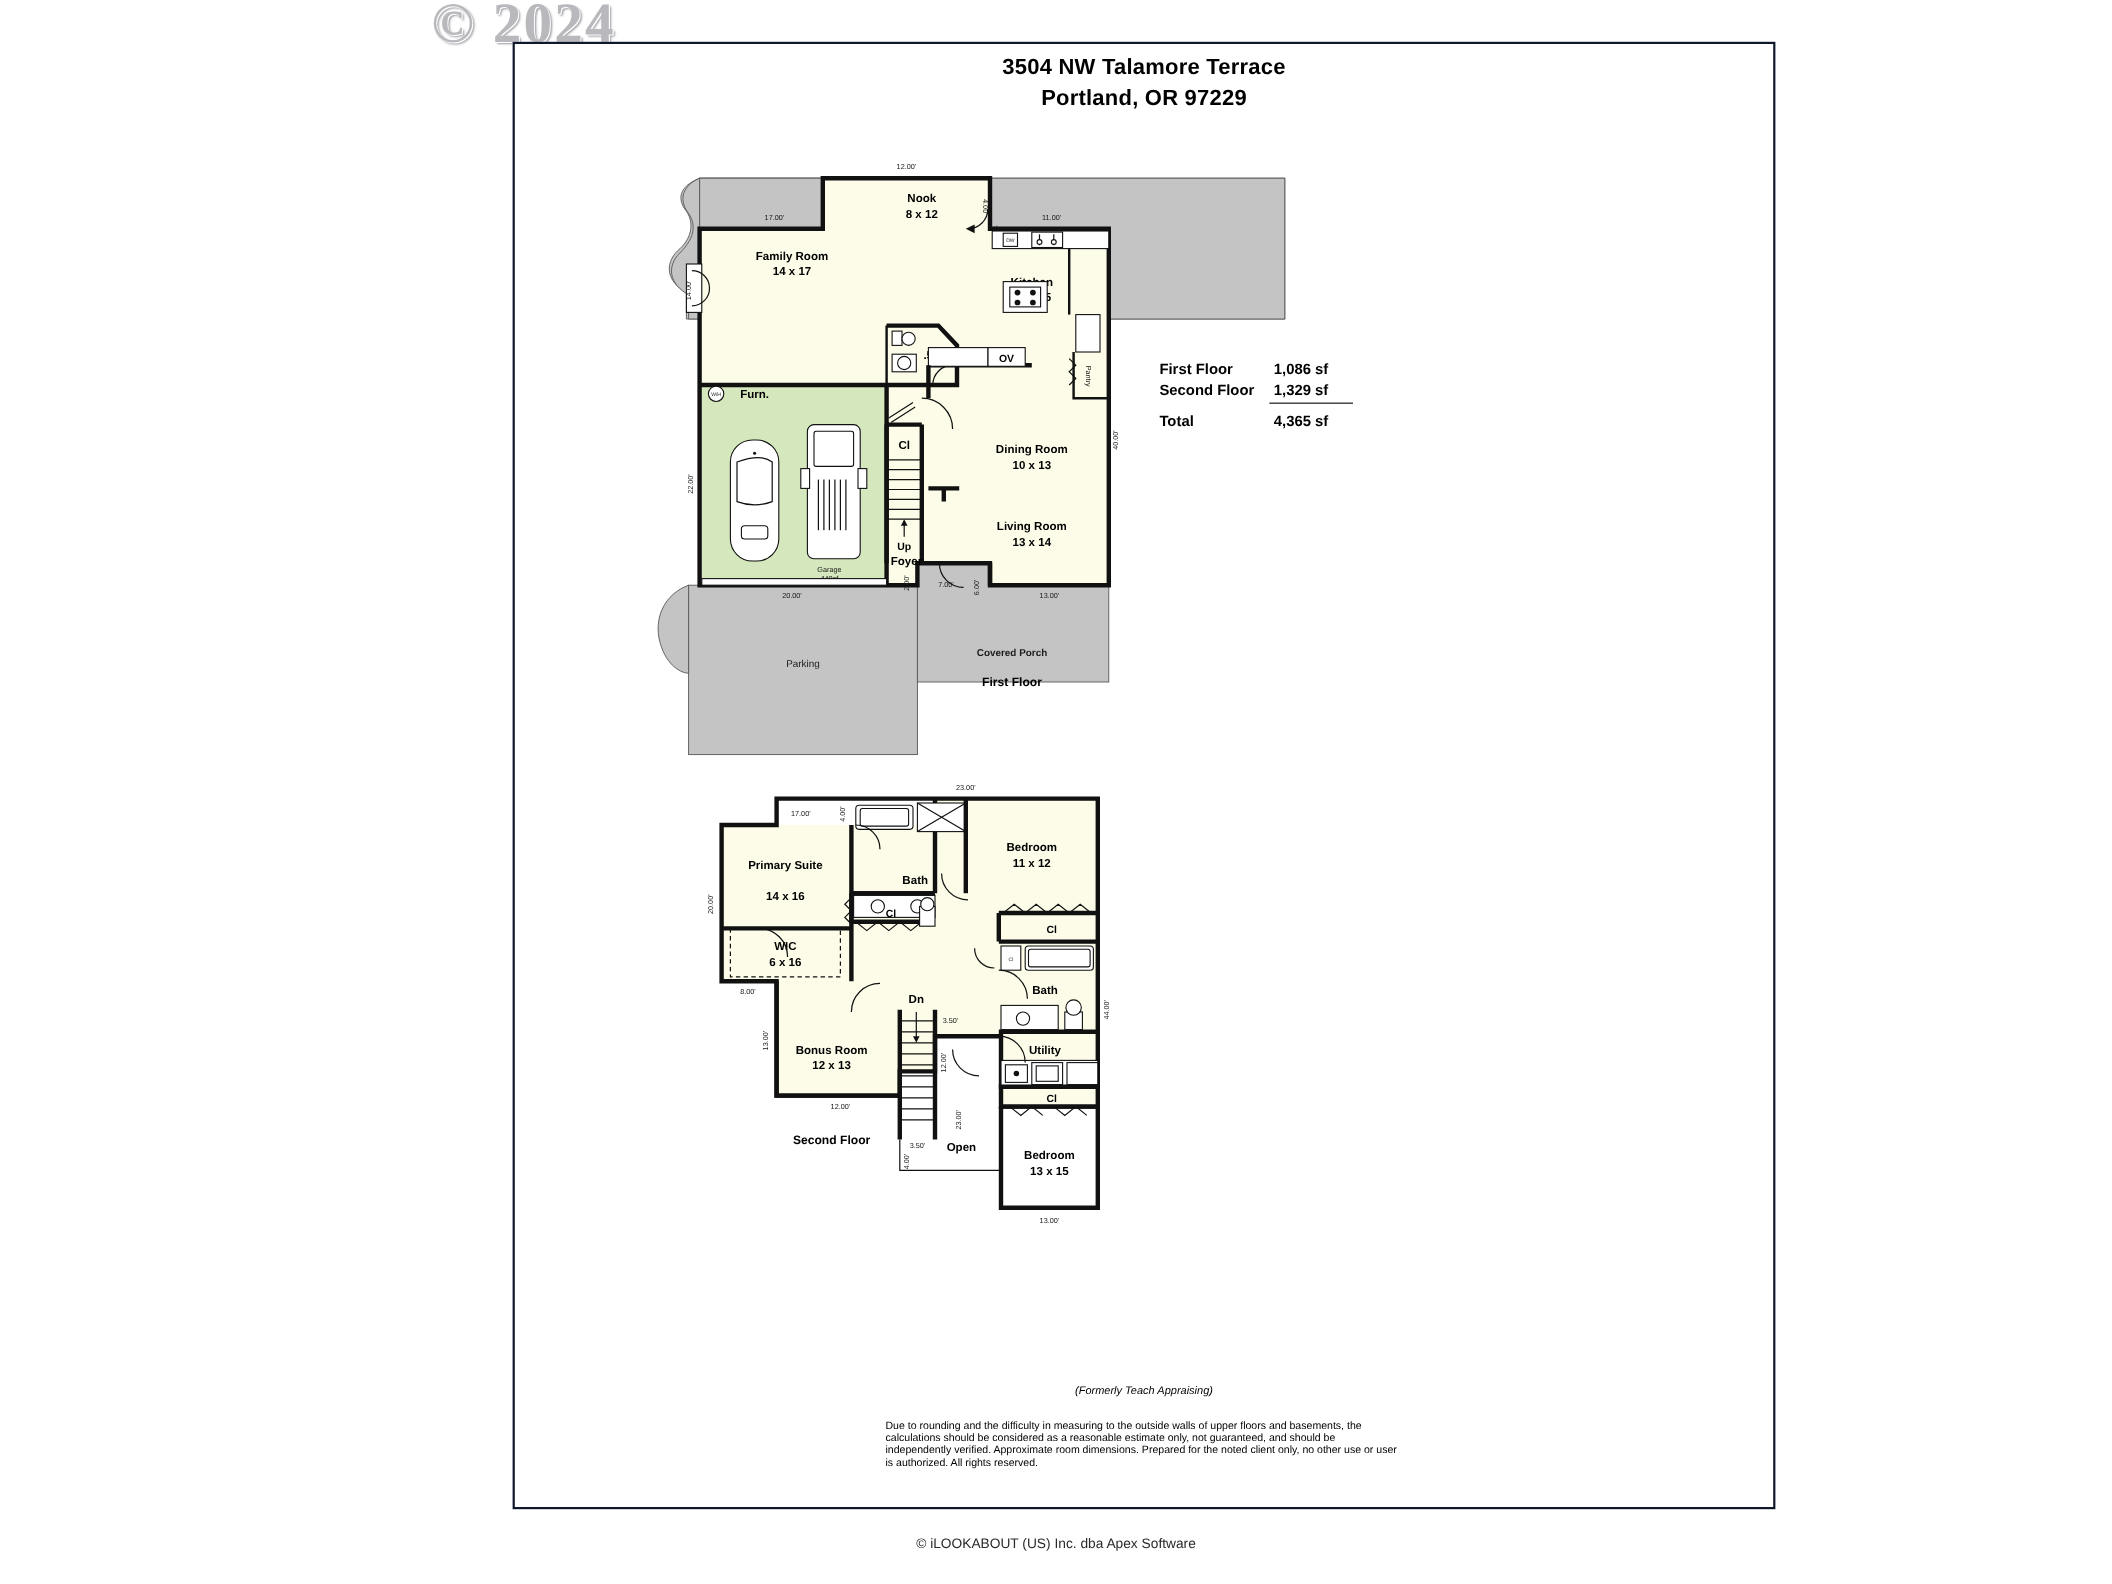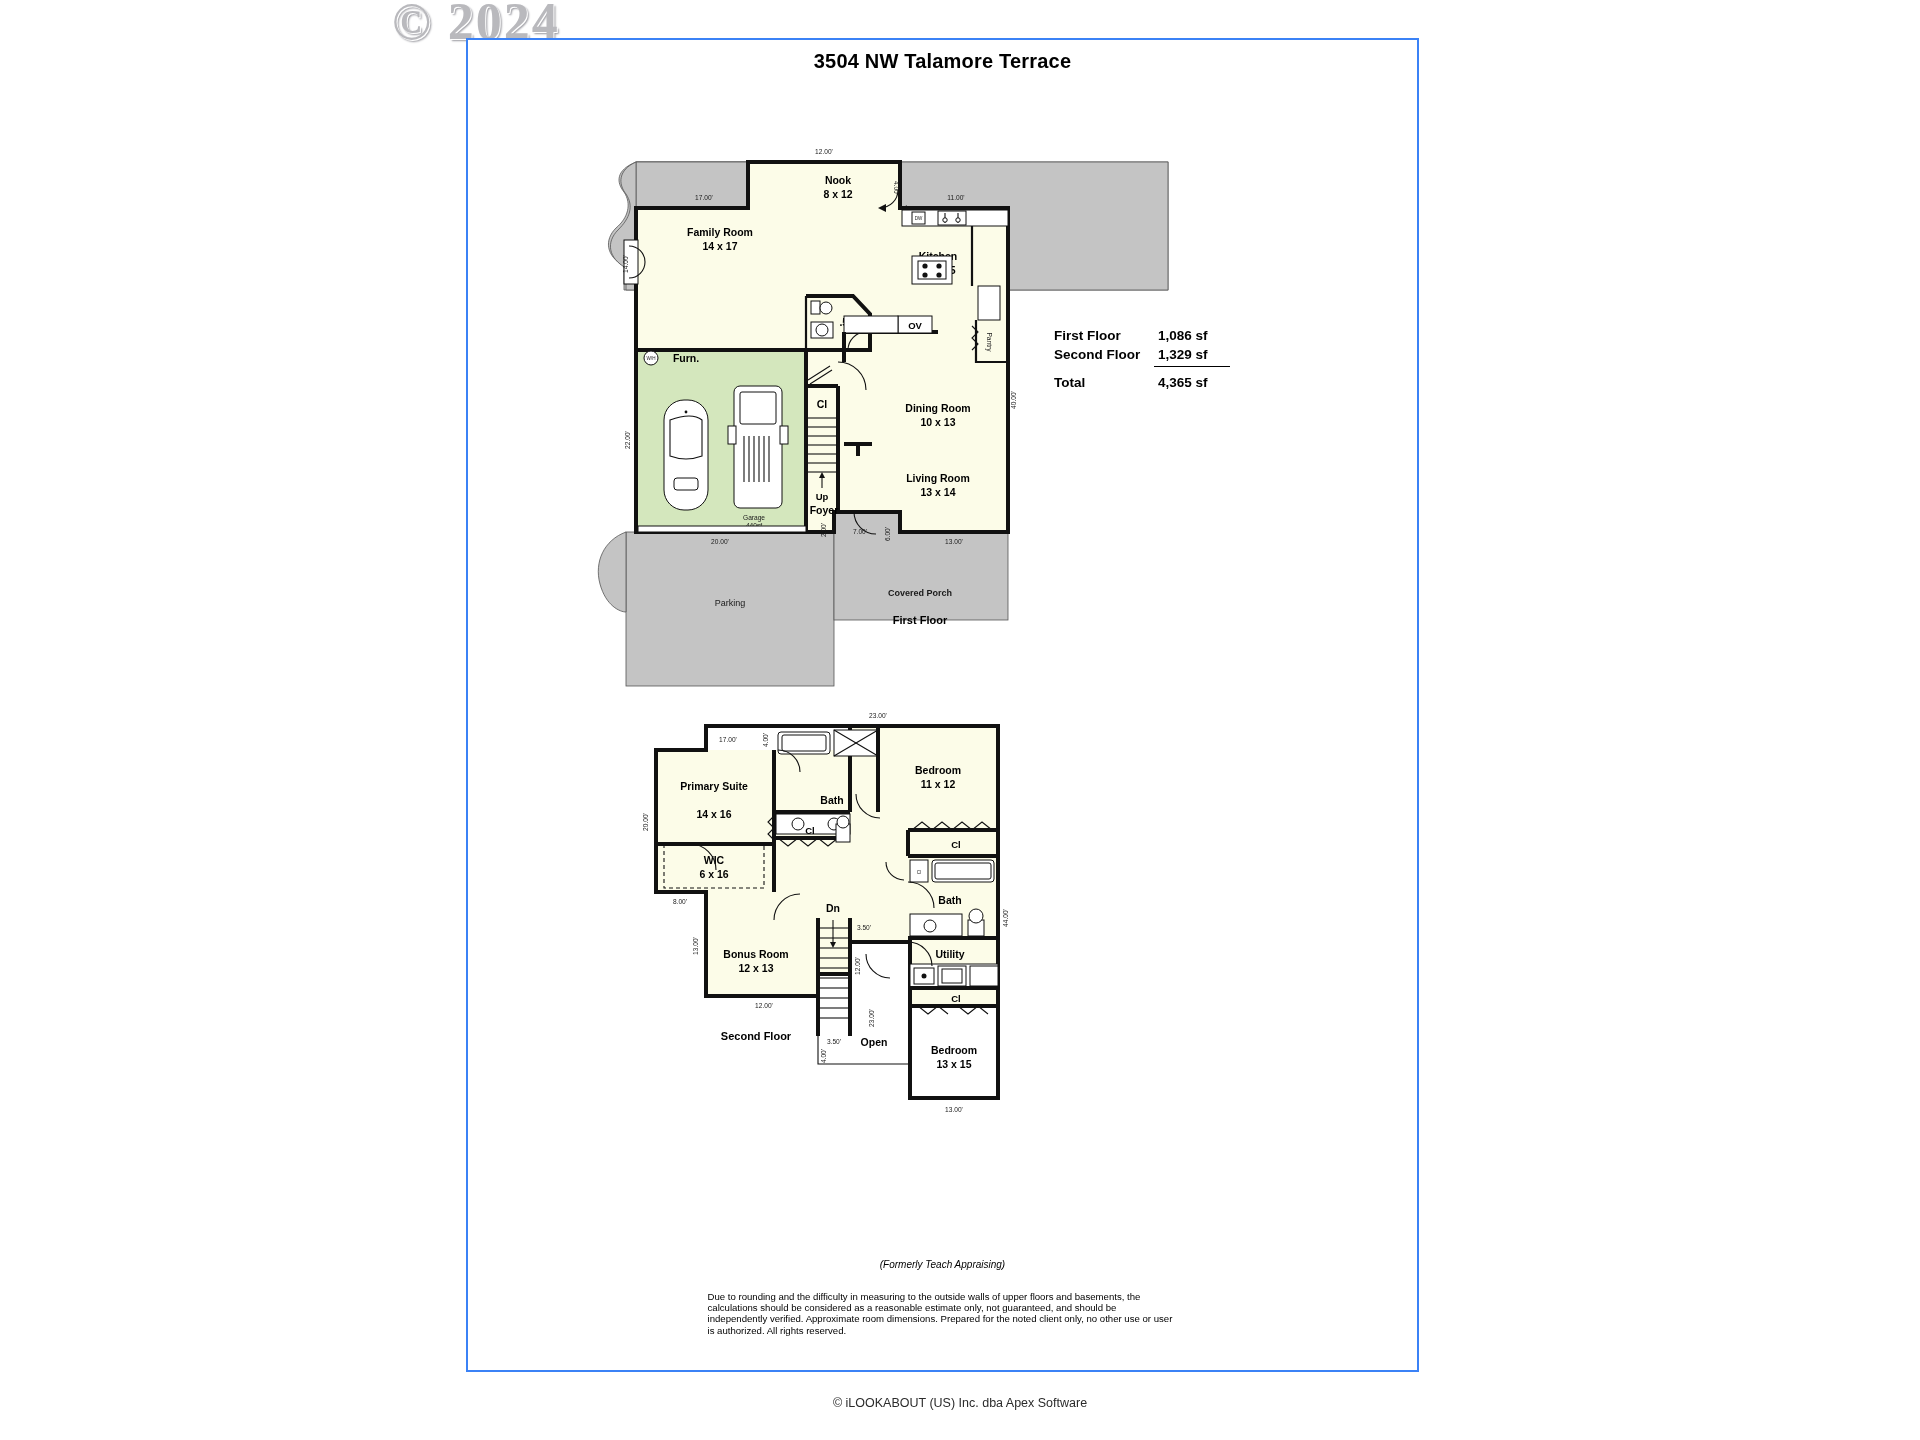--- a/index.html
+++ b/index.html
@@ -11,22 +11,22 @@
     position:absolute;left:392px;top:-8px;
     font-family:"Liberation Serif", serif;
     font-size:52px;font-weight:700;color:#b9b9bd;
     letter-spacing:2px;
     text-shadow:1px 1px 0 #ffffff, 2px 2px 2px #9a9aa0;
     user-select:none;
   }
 
   
   #sheet{
-    position:absolute;left:466px;top:38px;width:953px;height:1334px;
-    background:#fff;border:2px solid #3b82f6;box-sizing:border-box;
+    position:absolute;left:466px;top:38px;width:1148px;height:1334px;
+    background:#fff;border:2px solid #0f172a;box-sizing:border-box;
   }
 
   
   .addr{position:absolute;width:100%;text-align:center;font-weight:700;}
   #addr1{top:10px;font-size:20px;letter-spacing:.2px;}
   #addr2{top:38px;font-size:20px;letter-spacing:.2px;}
 
   
   .plan{position:absolute;}
   svg{display:block;overflow:visible;}
@@ -67,20 +67,21 @@
   .gray{fill:#c4c4c4;stroke:#555;stroke-width:.8;}
 </style>
 </head>
 <body>
 
 <div id="watermark">© 2024</div>
 
 <div id="sheet">
 
   <div class="addr" id="addr1">3504 NW Talamore Terrace</div>
+  <div class="addr" id="addr2">Portland, OR 97229</div>
 
   <div id="areas">
     <div class="row">
       <span class="lbl">First Floor</span>
       <span class="val">1,086 sf</span>
     </div>
     <div class="row">
       <span class="lbl">Second Floor</span>
       <span class="val">1,329 sf</span>
     </div>

